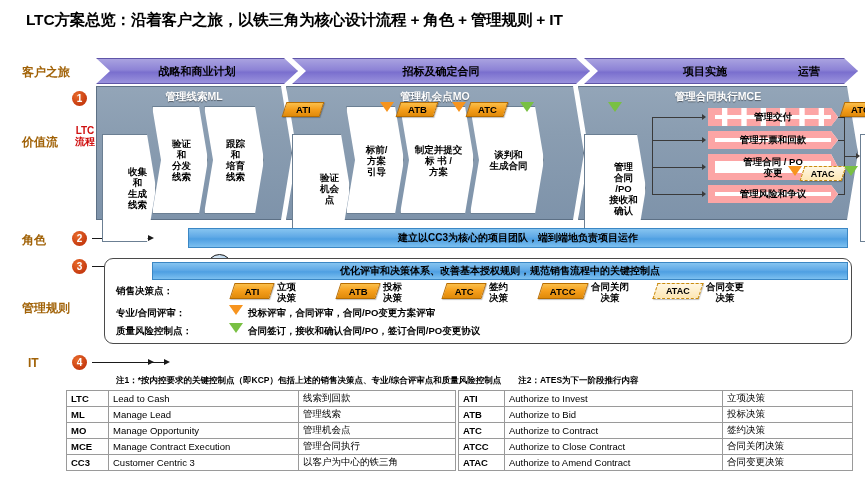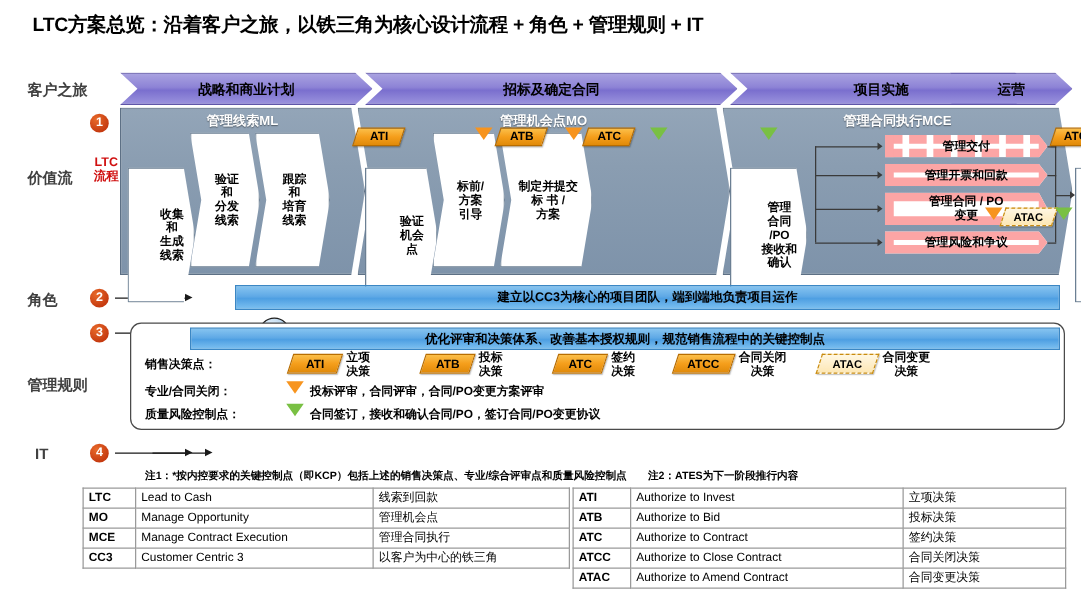--- a/index.html
+++ b/index.html
@@ -16,21 +16,21 @@
 
   
   .title {
     position:absolute; left:26px; top:10px; width:820px;
     font-size:15.5px; font-weight:bold; letter-spacing:-0.2px;
     color:#000; white-space:nowrap;
   }
 
   
   .rowlabel {
-    position:absolute; font-weight:bold; font-size:12px; color:#404040;
+    position:absolute; font-weight:bold; font-size:12px; color:#a16207;
     white-space:nowrap;
   }
   .ltc-proc {
     position:absolute; font-weight:bold; font-size:10px; color:#d01010;
     line-height:10.5px; text-align:center; white-space:nowrap;
   }
 
   
   .numcircle {
     position:absolute; width:15px; height:15px; border-radius:50%;
@@ -272,20 +272,26 @@
         <div>标前/</div>
         <div>方案</div>
         <div>引导</div>
       </div>
     </div>
     <div class="step" style="left:304px; top:20px; width:74px; height:108px;">
       <div>
         <div>制定并提交</div>
         <div>标 书 /</div>
         <div>方案</div>
+      </div>
+    </div>
+    <div class="step" style="left:374px; top:20px; width:74px; height:108px;">
+      <div>
+        <div>谈判和</div>
+        <div>生成合同</div>
       </div>
     </div>
 
     <div class="step flat" style="left:488px; top:20px; width:62px; height:108px;">
       <div>
         <div>管理</div>
         <div>合同 /PO</div>
         <div>接收和</div>
         <div>确认</div>
       </div>
@@ -414,41 +420,46 @@
   </div>
 
   <div class="diamond hollow" style="left:655px; top:283px; width:46px; height:16px; font-size:9px;">
     <span>ATAC</span>
   </div>
   <div class="dp-label" style="left:706px; top:281px;">
     <div>合同变更</div>
     <div>决策</div>
   </div>
 
-  <div class="rulerow" style="left:116px; top:307px;">专业/合同关闭：</div>
+  <div class="rulerow" style="left:116px; top:307px;">专业/合同评审：</div>
   <div class="tri-down" style="left:229px; top:305px;"></div>
   <div class="rulerow" style="left:248px; top:307px;">投标评审，合同评审，合同/PO变更方案评审</div>
 
   <div class="rulerow" style="left:116px; top:325px;">质量风险控制点：</div>
   <div class="tri-down green" style="left:229px; top:323px;"></div>
   <div class="rulerow" style="left:248px; top:325px;">合同签订，接收和确认合同/PO，签订合同/PO变更协议</div>
 
   <div class="hline" style="left:122px; top:362px; width:42px;"></div>
   <div class="arrowhead" style="left:164px; top:359px;"></div>
 
   <div class="footnote" style="left:116px; top:375px;">注1：*按内控要求的关键控制点（即KCP）包括上述的销售决策点、专业/综合评审点和质量风险控制点　　注2：ATES为下一阶段推行内容</div>
 
   <table class="gloss" style="left:66px; top:390px; width:390px;">
     <tbody>
       <tr>
         <td class="abbr" style="width:42px;">LTC</td>
         <td style="width:190px;">Lead to Cash</td>
         <td>线索到回款</td>
       </tr>
       <tr>
+        <td class="abbr">ML</td>
+        <td>Manage Lead</td>
+        <td>管理线索</td>
+      </tr>
+      <tr>
         <td class="abbr">MO</td>
         <td>Manage Opportunity</td>
         <td>管理机会点</td>
       </tr>
       <tr>
         <td class="abbr">MCE</td>
         <td>Manage Contract Execution</td>
         <td>管理合同执行</td>
       </tr>
       <tr>

